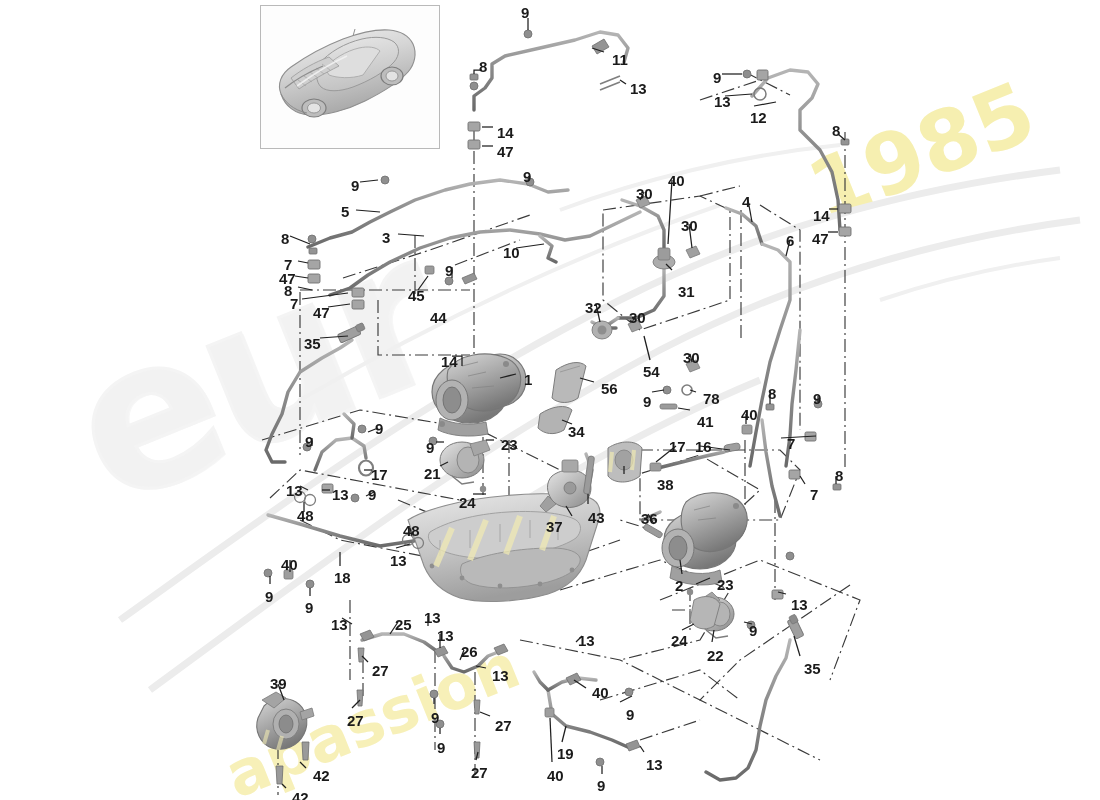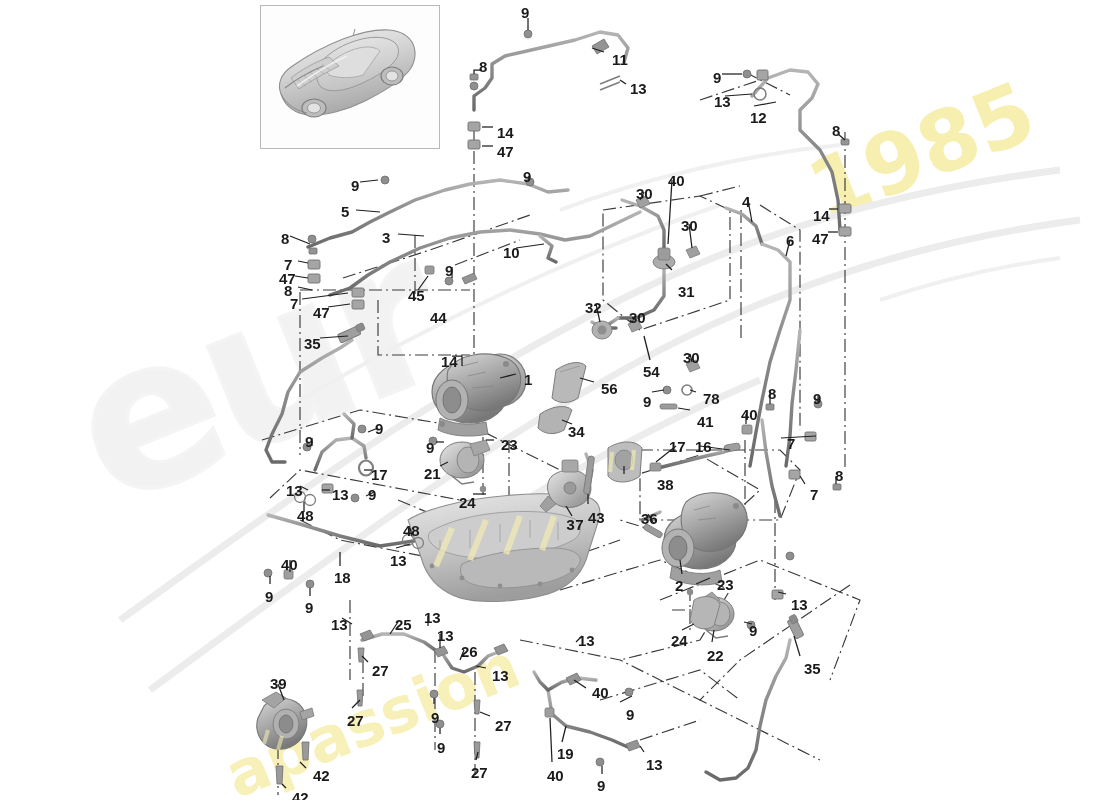--- a/index.html
+++ b/index.html
@@ -723,21 +723,21 @@
       <div class="callout" style="left: 265px; top: 589px;">9</div>
       <div class="callout" style="left: 305px; top: 600px;">9</div>
       <div class="callout" style="left: 675px; top: 578px;">2</div>
       <div class="callout" style="left: 717px; top: 577px;">23</div>
       <div class="callout" style="left: 641px; top: 511px;">36</div>
       <div class="callout" style="left: 791px; top: 597px;">13</div>
       <div class="callout" style="left: 671px; top: 633px;">24</div>
       <div class="callout" style="left: 749px; top: 623px;">9</div>
       <div class="callout" style="left: 707px; top: 648px;">22</div>
       <div class="callout" style="left: 804px; top: 661px;">35</div>
-      <div class="callout" style="left: 566px; top: 519px; font-family: Liberation Mono, monospace;">37</div>
+      <div class="callout" style="left: 546px; top: 519px;">37</div>
       <div class="callout" style="left: 588px; top: 510px;">43</div>
       <div class="callout" style="left: 620px; top: 477px; margin-left: 37px;">38</div>
       <div class="callout" style="left: 331px; top: 617px;">13</div>
       <div class="callout" style="left: 395px; top: 617px;">25</div>
       <div class="callout" style="left: 424px; top: 610px;">13</div>
       <div class="callout" style="left: 437px; top: 628px;">13</div>
       <div class="callout" style="left: 461px; top: 644px;">26</div>
       <div class="callout" style="left: 492px; top: 668px;">13</div>
       <div class="callout" style="left: 372px; top: 663px;">27</div>
       <div class="callout" style="left: 347px; top: 713px;">27</div>

